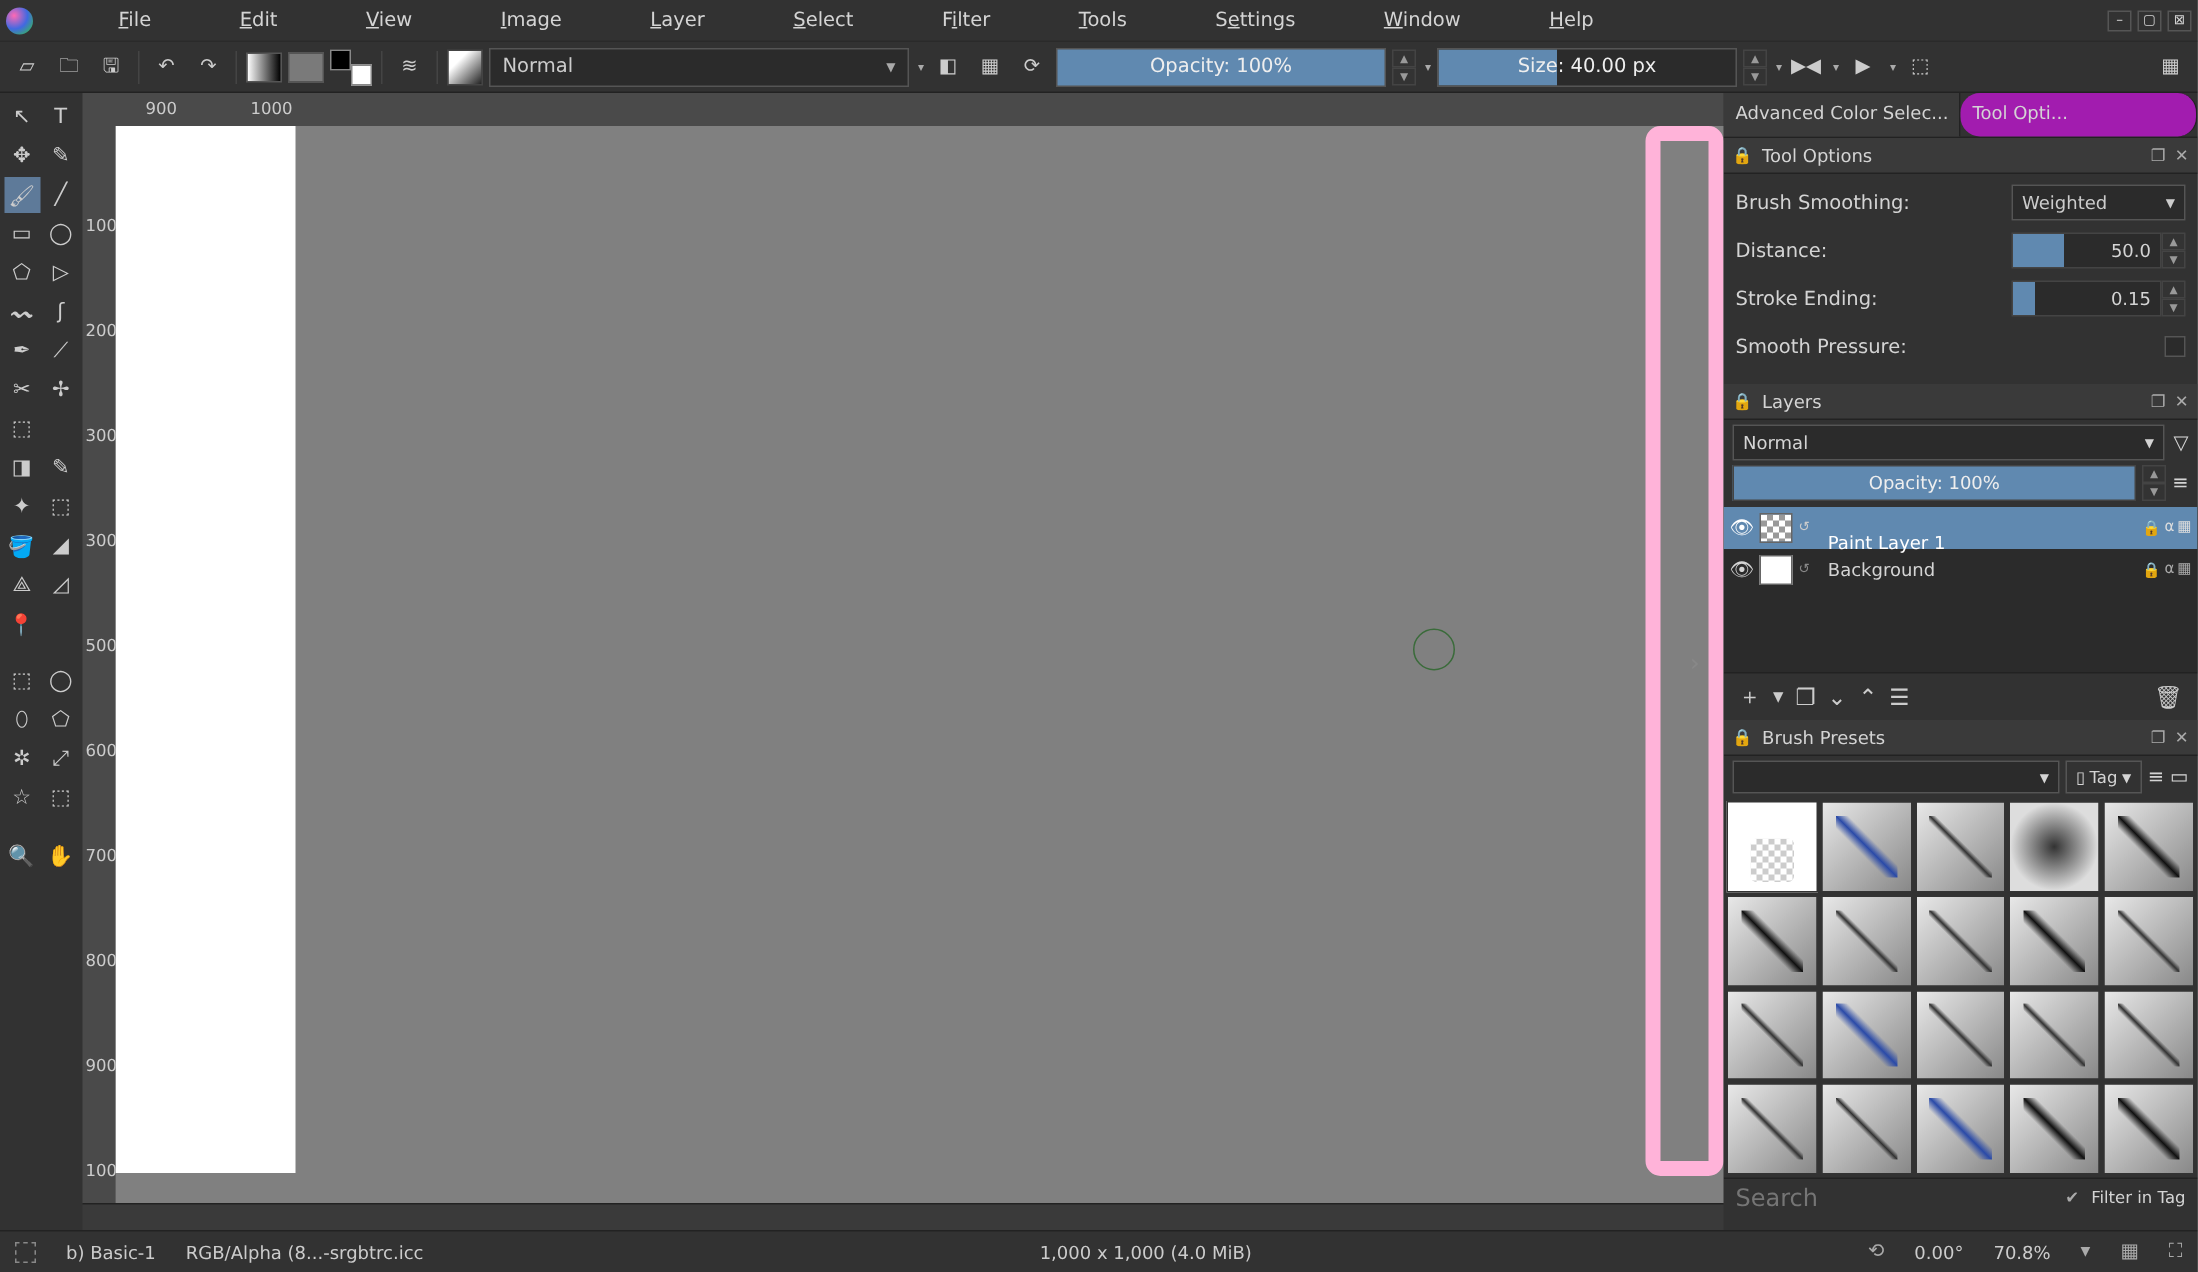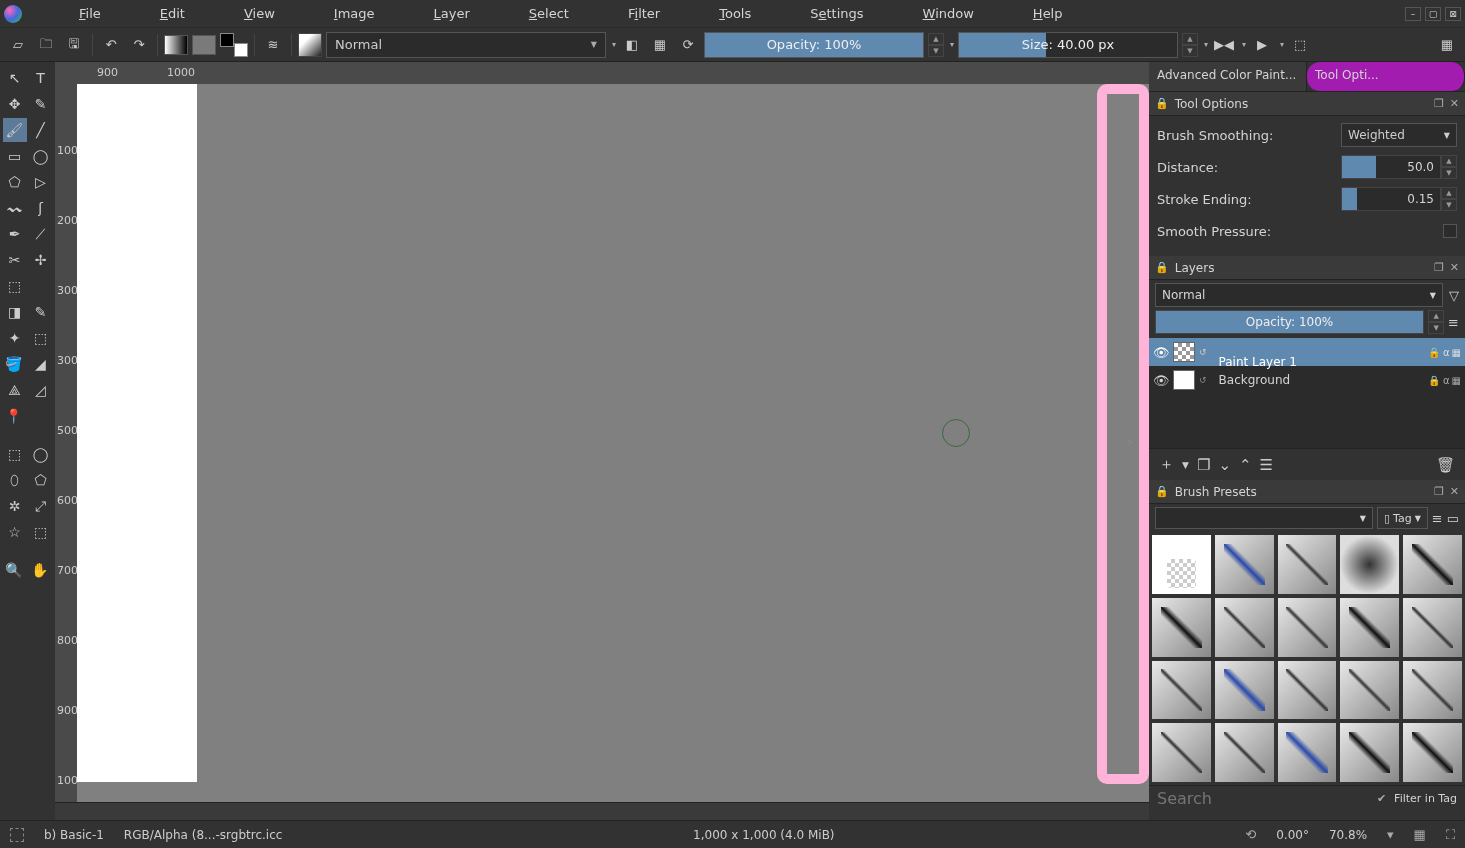--- a/index.html
+++ b/index.html
@@ -152,21 +152,21 @@
   <div class="tb-btn">▦</div>
   <div class="tb-btn">⟳</div>
   <div class="slider-box" style="width:220px">
     <span>Opacity: 100%</span>
   </div>
   <div class="spinner-arrows">
       <div>▲</div>
       <div>▼</div>
     </div>
   <div class="dropdown-arrow">▾</div>
-  <div class="slider-box partial" style="width:220px">
+  <div class="slider-box partial" style="width:200px">
     <span>Size: 40.00 px</span>
   </div>
   <div class="spinner-arrows">
       <div>▲</div>
       <div>▼</div>
     </div>
   <div class="dropdown-arrow">▾</div>
   <div class="tb-btn">▶◀</div>
   <div class="dropdown-arrow">▾</div>
   <div class="tb-btn">▶</div>
@@ -281,21 +281,21 @@
         <div class="brush-cursor"></div>
         <div class="pink-highlight"></div>
         <div class="nav-arrow">›</div>
       </div>
     </div>
     <div class="scroll-h"></div>
   </div>
 
   <div class="right-panels">
     <div class="panel-tabs">
-      <div class="panel-tab">Advanced Color Paint...</div>
+      <div class="panel-tab">Advanced Color Selec...</div>
       <div class="panel-tab active">Tool Opti...</div>
     </div>
 
     <div class="panel-header">
       <span class="lock-icon">🔒</span>
       <span class="title">Tool Options</span>
       <span class="hdr-btn">❐</span>
       <span class="hdr-btn">✕</span>
     </div>
     <div class="panel-body">

